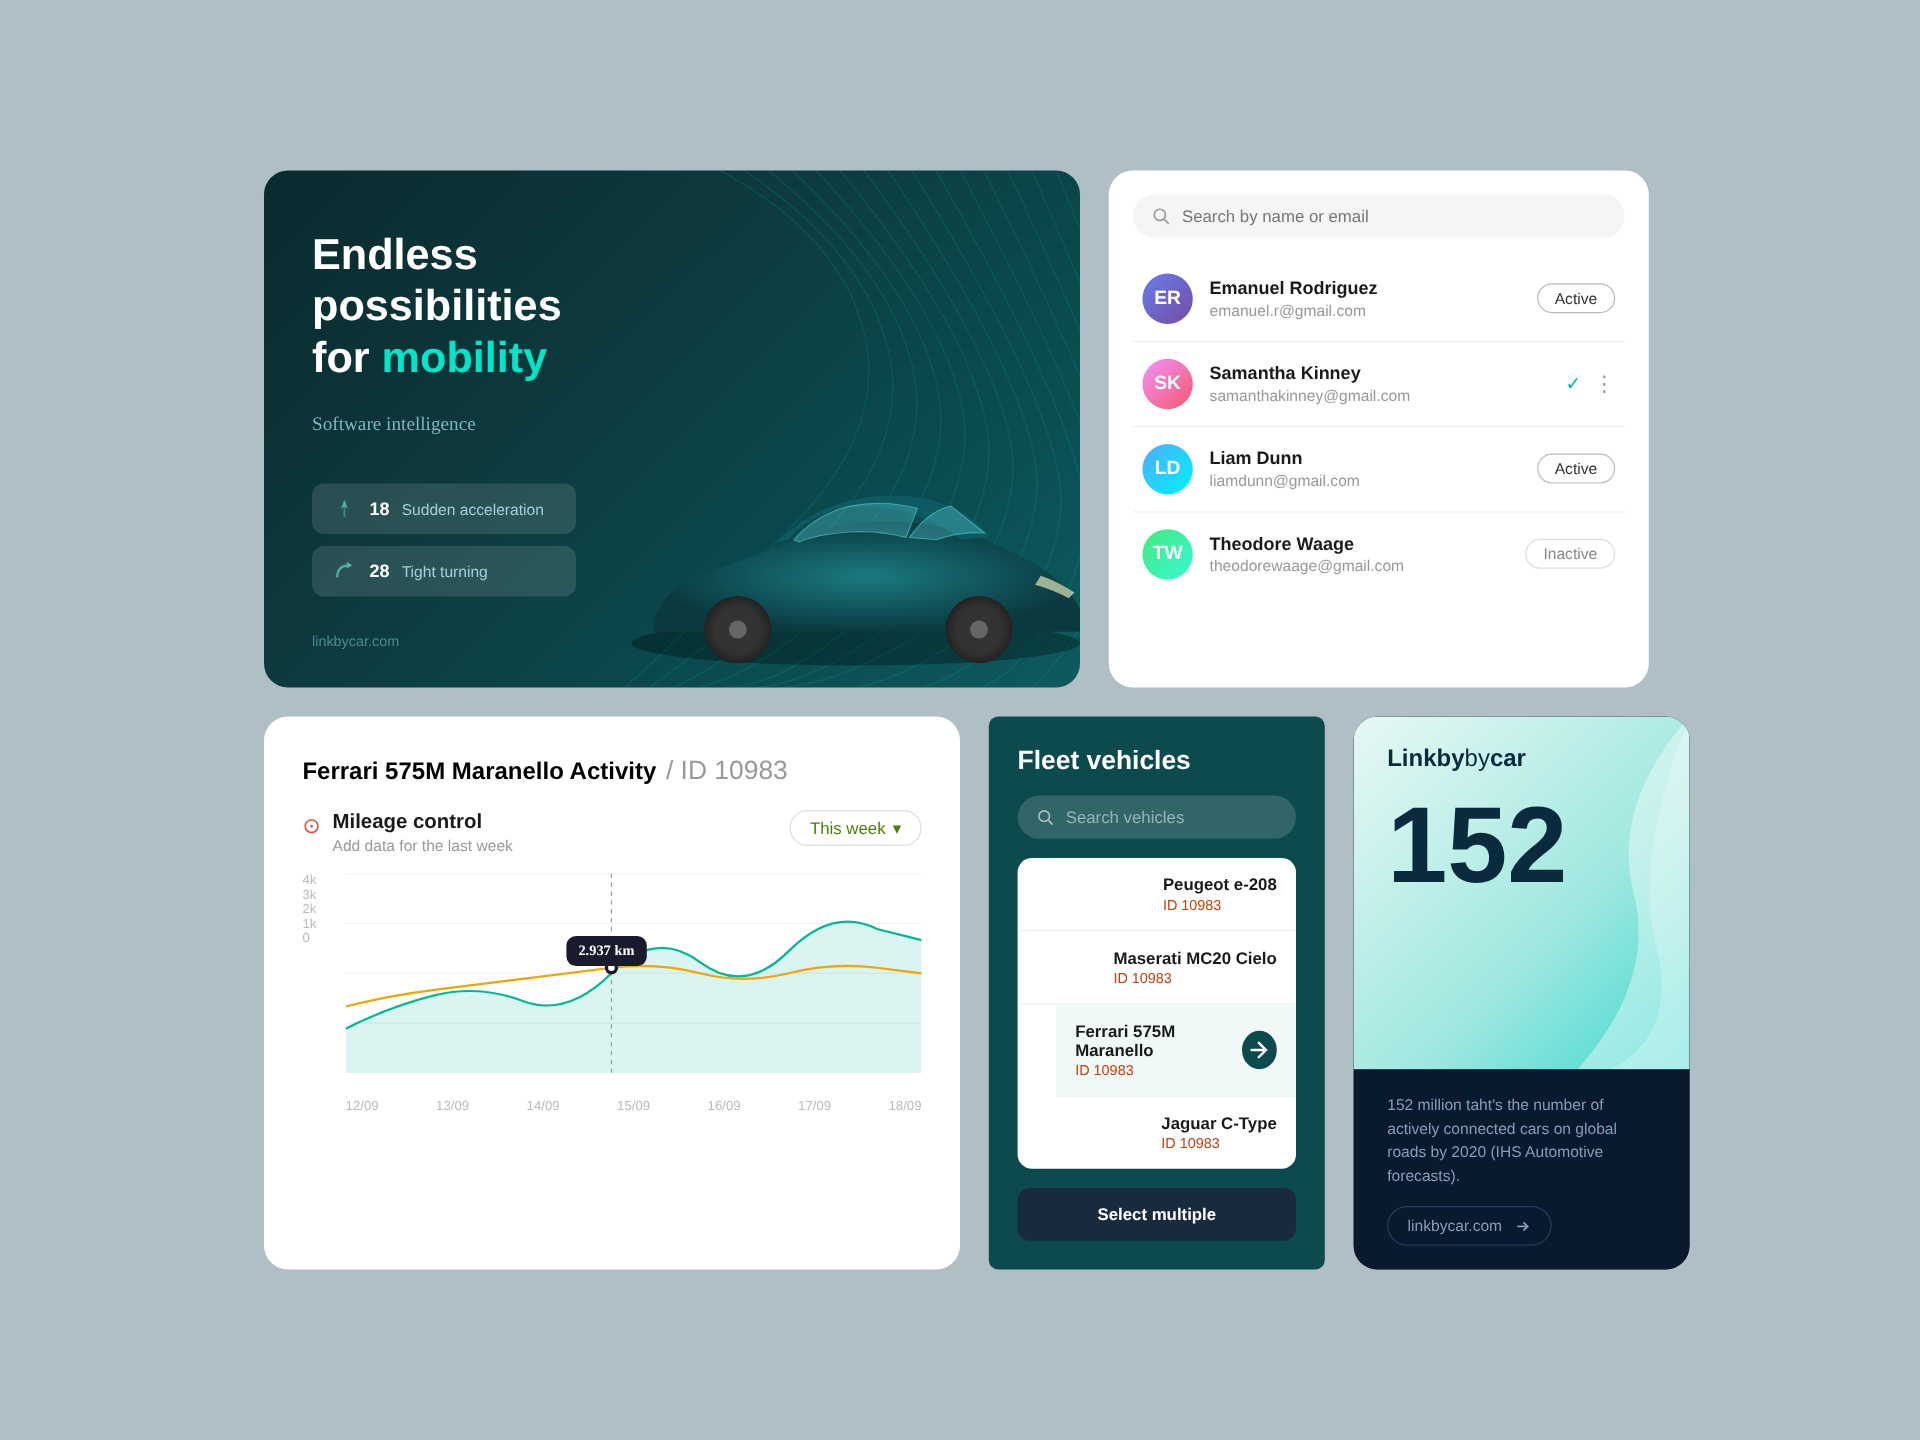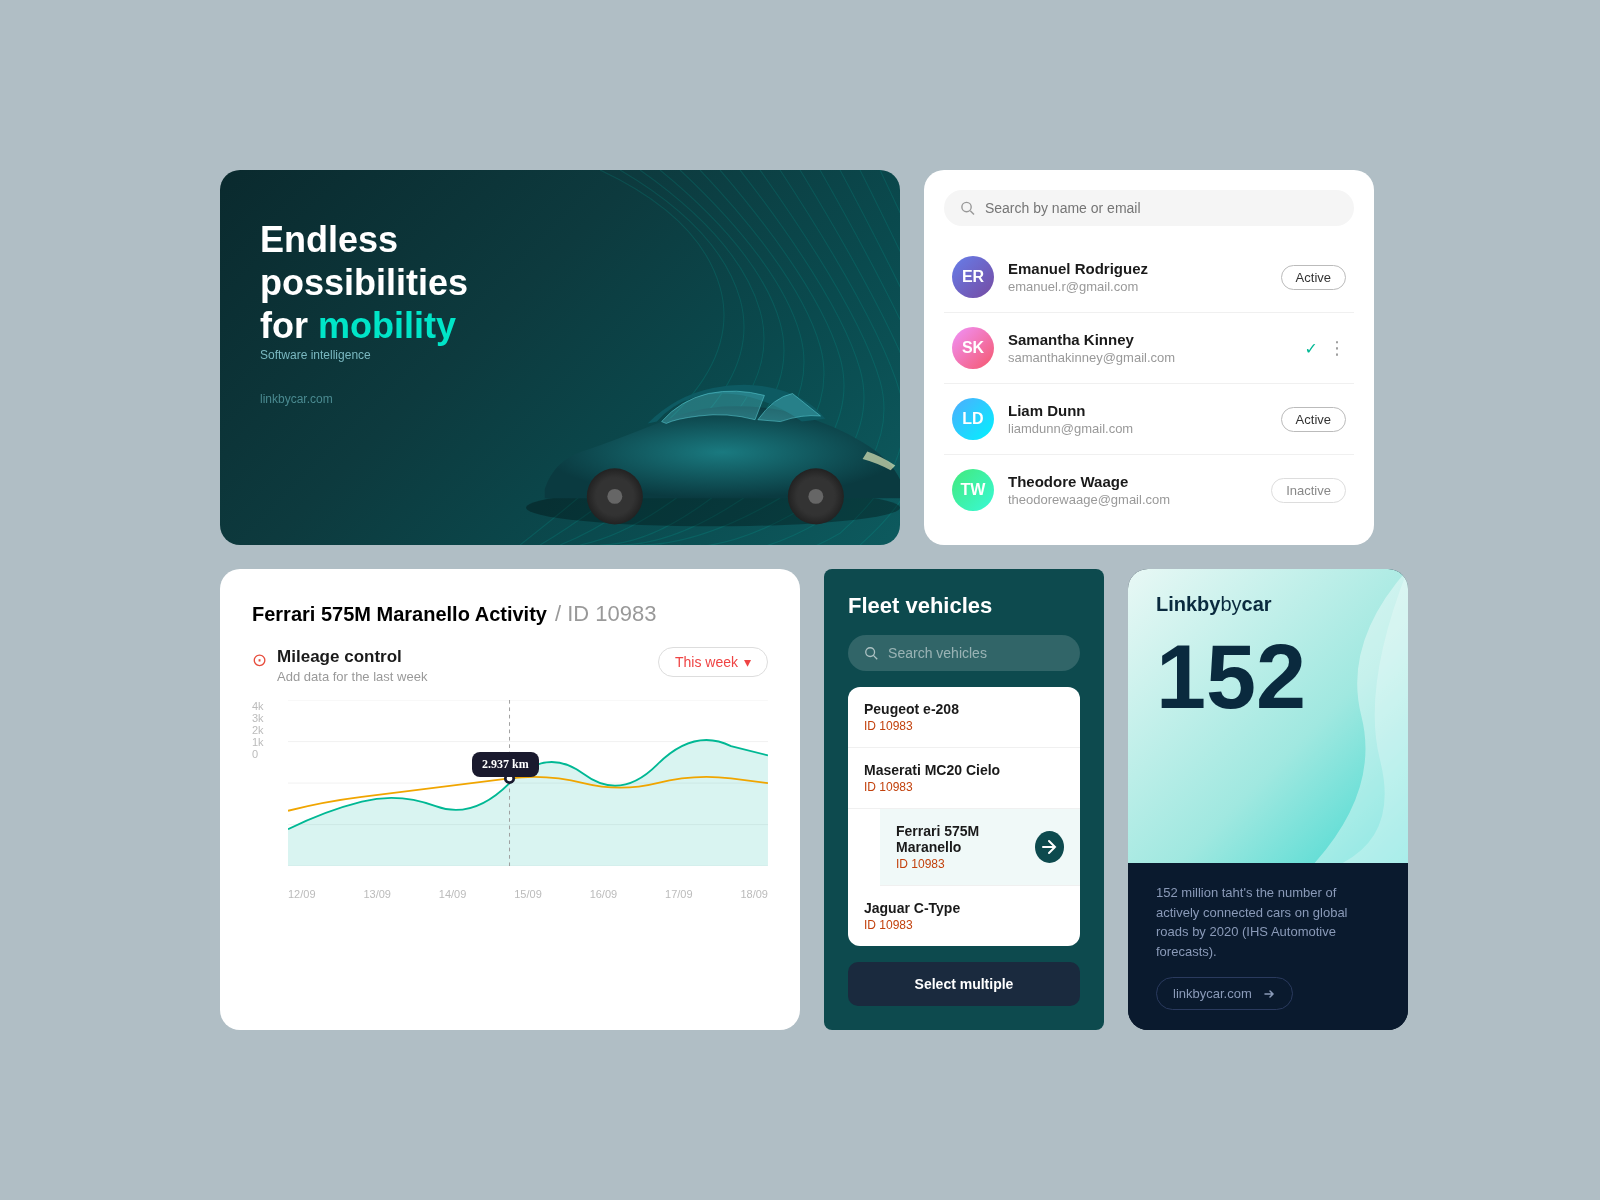--- a/index.html
+++ b/index.html
@@ -51,25 +51,26 @@
       font-weight: 700;
       line-height: 1.2;
       position: relative;
       z-index: 2;
       max-width: 320px;
     }
     .hero-title .accent {
       color: #00e5c8;
     }
     .hero-subtitle {
-      font-size: 12px;
+      font-size: 16px;
       color: #7ab8c0;
-      margin-top: 0;
+      margin-top: 26px;
       position: relative;
       z-index: 2;
+      font-family: Liberation Serif, serif;
     }
     .hero-stats {
       margin-top: 40px;
       display: flex;
       flex-direction: column;
       gap: 10px;
       position: relative;
       z-index: 2;
     }
     .hero-stat-item {
@@ -203,21 +204,21 @@
     .mileage-info { display: flex; align-items: flex-start; gap: 10px; }
     .mileage-icon { color: #e74c3c; font-size: 18px; margin-top: 2px; }
     .mileage-label { font-size: 17px; font-weight: 600; color: #1a1a1a; }
     .mileage-sub { font-size: 13px; color: #999; margin-top: 2px; }
     .week-btn {
       border: 1.5px solid #ddd;
       border-radius: 20px;
       padding: 6px 16px;
       background: white;
       font-size: 14px;
-      color: #ef4444;
+      color: #4d7c0f;
       cursor: pointer;
       display: flex;
       align-items: center;
       gap: 6px;
     }
 
     
     .chart-container {
       position: relative;
       height: 200px;
@@ -293,21 +294,21 @@
       color: rgba(255,255,255,0.7);
       width: 100%;
     }
     .fleet-search input::placeholder { color: rgba(255,255,255,0.5); }
     .vehicle-list { flex: 1; background: white; border-radius: 12px; overflow: hidden; }
     .vehicle-item {
       padding: 14px 16px;
       border-bottom: 1px solid #f0f0f0;
       display: flex;
       align-items: center;
-      justify-content: flex-start;
+      justify-content: flex-end;
       cursor: pointer;
     }
     .vehicle-item:last-child { border-bottom: none; }
     .vehicle-item.selected { background: #f0f9f8; margin-left: 32px; }
     .vehicle-name { font-size: 14px; font-weight: 600; color: #1a1a1a; }
     .vehicle-id-text { font-size: 12px; color: #c2410c; margin-top: 2px; }
     .vehicle-nav-icon {
       width: 32px; height: 32px;
       background: #0d4a4e;
       border-radius: 50%;
@@ -461,20 +462,42 @@
 
       <path d="M 365 120 Q 380 125 395 135 L 390 140 Q 375 132 360 128 Z" fill="rgba(255,255,200,0.6)"></path>
     </svg>
 
     <div class="hero-title">
       <span>Endless possibilities</span><br>
       <span>for </span><span class="accent">mobility</span>
     </div>
     <div class="hero-subtitle">Software intelligence</div>
 
+    <div class="hero-stats">
+      <div class="hero-stat-item">
+        <div class="hero-stat-icon">
+          <svg width="18" height="18" viewBox="0 0 18 18">
+              <path d="M9 2 L12 9 L9 7 L6 9 Z" fill="rgba(100,220,200,0.8)"></path>
+              <line x1="9" y1="2" x2="9" y2="16" stroke="rgba(100,220,200,0.5)" stroke-width="1.5"></line>
+            </svg>
+        </div>
+        <span class="hero-stat-num">18</span>
+        <span class="hero-stat-label">Sudden acceleration</span>
+      </div>
+      <div class="hero-stat-item">
+        <div class="hero-stat-icon">
+          <svg width="18" height="18" viewBox="0 0 18 18">
+              <path d="M3 14 Q3 4 14 4" fill="none" stroke="rgba(100,220,200,0.8)" stroke-width="2"></path>
+              <path d="M11 2 L14 4 L11 6" fill="none" stroke="rgba(100,220,200,0.8)" stroke-width="1.5"></path>
+            </svg>
+        </div>
+        <span class="hero-stat-num">28</span>
+        <span class="hero-stat-label">Tight turning</span>
+      </div>
+    </div>
 
     <div class="hero-footer">linkbycar.com</div>
   </div>
 
   <div class="users-card">
     <div class="search-bar">
       <svg width="16" height="16" viewBox="0 0 16 16">
         <circle cx="7" cy="7" r="5" fill="none" stroke="#999" stroke-width="1.5"></circle>
         <line x1="11" y1="11" x2="15" y2="15" stroke="#999" stroke-width="1.5"></line>
       </svg>

